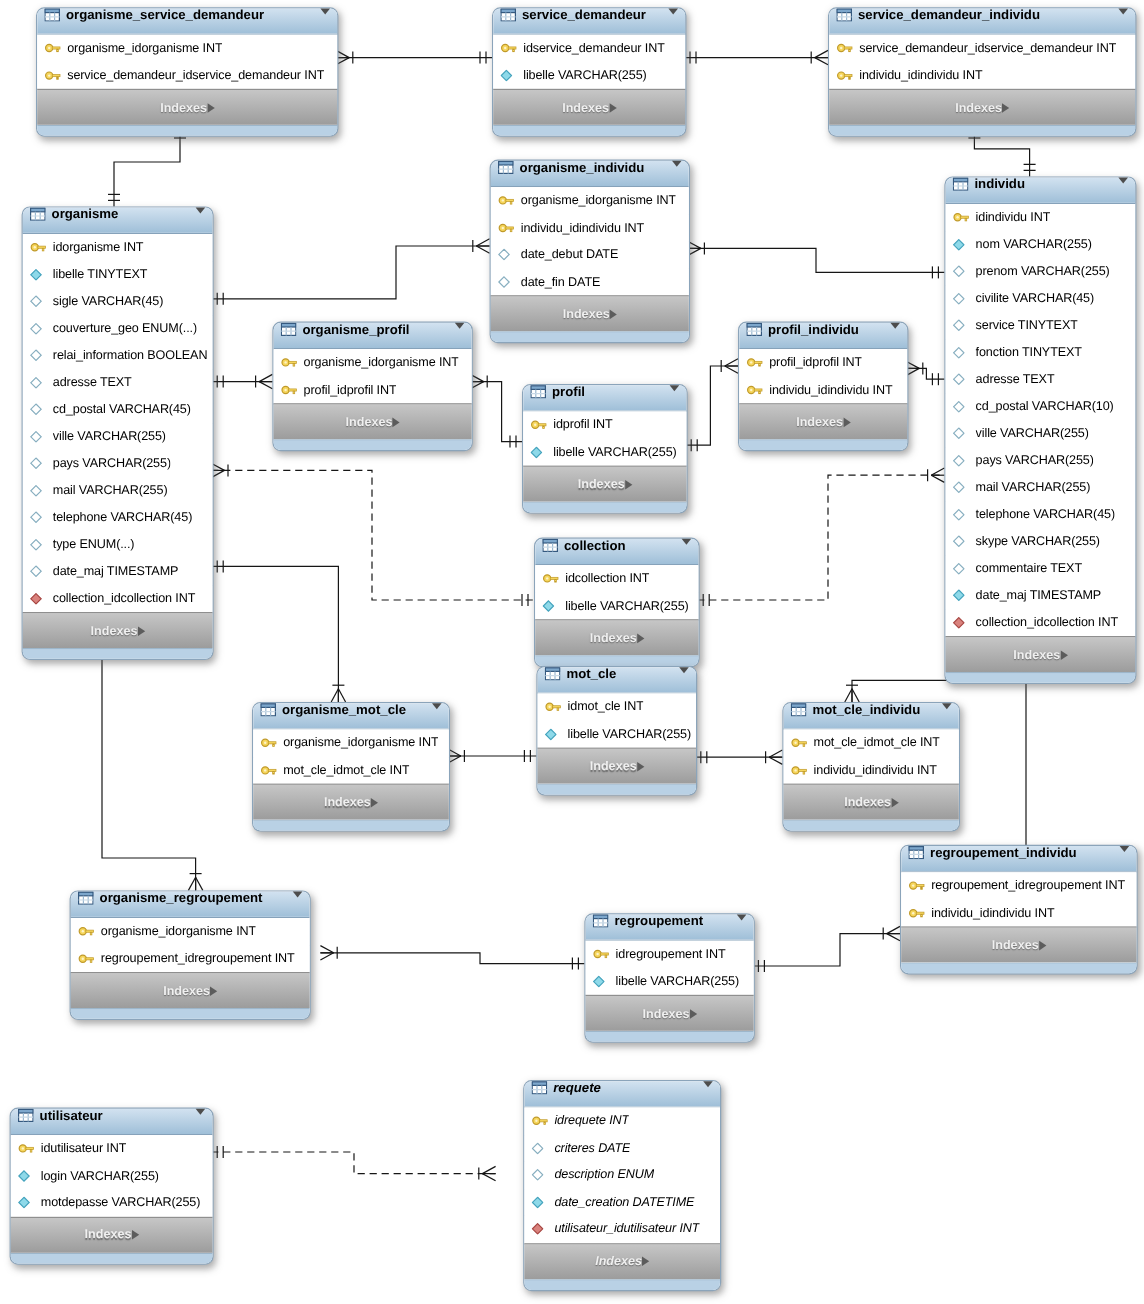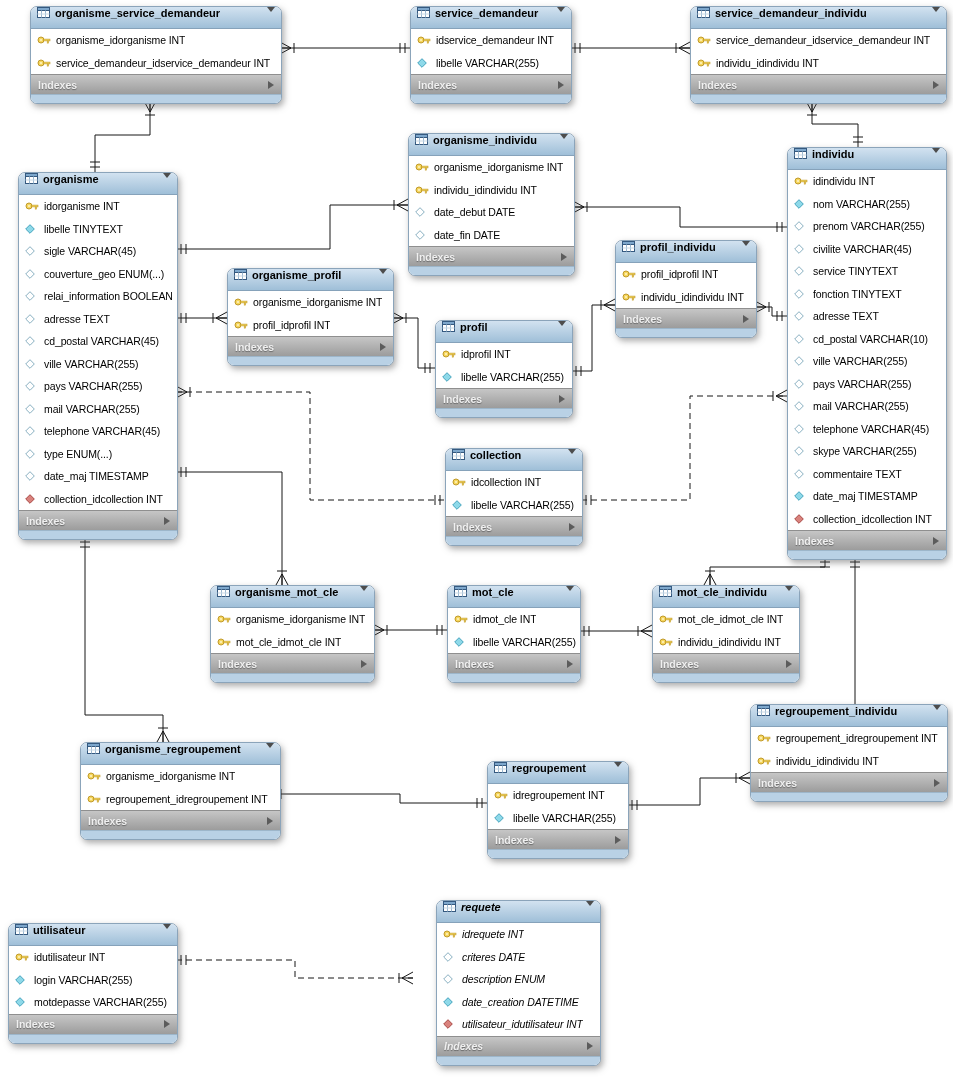--- a/index.html
+++ b/index.html
@@ -13,21 +13,21 @@
   .th{height:22px;display:flex;align-items:flex-start;gap:5px;padding:0 6px;box-sizing:border-box;
       background:linear-gradient(#d2e2f0,#9fbfd8);border-bottom:1px solid #86a2ba;
       border-radius:6px 6px 0 0;cursor:move;}
   .ticon{flex:0 0 13px;display:flex;align-items:center;}
   .tname{font-size:11px;font-weight:bold;color:#000;flex:1 1 auto;white-space:nowrap;overflow:hidden;}
   .collapse{width:0;height:0;border-left:4px solid transparent;border-right:4px solid transparent;
             border-top:5px solid #4d4d4d;cursor:pointer;flex:0 0 auto;}
   .row{height:22.5px;display:flex;align-items:center;gap:5px;padding:0 4px 0 6px;box-sizing:border-box;background:#fff;}
   .ricon{flex:0 0 14px;display:flex;align-items:center;}
   .rtext{font-size:10.5px;color:#000;white-space:nowrap;overflow:hidden;letter-spacing:-0.1px;}
-  .idx{height:20px;display:flex;align-items:center;justify-content:space-between;padding:0 7px;
+  .idx{height:30px;display:flex;align-items:center;justify-content:center;padding:0 7px;
        box-sizing:border-box;background:linear-gradient(#c6c6c6,#9c9c9c);border-top:1px solid #8f8f8f;cursor:pointer;}
   .idx .lbl{font-size:10.5px;font-weight:bold;color:#f0f0f0;text-shadow:0 1px 1px rgba(70,70,70,.65);}
   .expand{width:0;height:0;border-top:4px solid transparent;border-bottom:4px solid transparent;
           border-left:6px solid #5c5c5c;cursor:pointer;}
   .strip{height:8px;background:#b9d1e5;border-radius:0 0 6px 6px;border-top:1px solid #9db6ca;}
 </style>
 </head>
 <body>
 
 <div id="canvas">
@@ -764,21 +764,21 @@
             </svg>
           </span>
           <span class="rtext">libelle VARCHAR(255)</span>
         </div>
         <div class="idx">
           <span class="lbl">Indexes</span>
           <span class="expand"></span>
         </div>
         <div class="strip"></div>
       </div>
-      <div class="table" style="left: 615px; top: 240px; width: 140px;">
+      <div class="table" style="left: 615px; top: 268px; width: 140px;">
         <div class="th">
           <span class="ticon">
             <svg width="13" height="11" viewBox="0 0 13 11">
               <rect x="0.5" y="0.5" width="12" height="10" fill="#ffffff" stroke="#35597f"></rect>
               <rect x="0.5" y="0.5" width="12" height="3" fill="#7da7cc" stroke="#35597f"></rect>
               <line x1="4.5" y1="3.5" x2="4.5" y2="10.5" stroke="#9bb8d0"></line>
               <line x1="8.5" y1="3.5" x2="8.5" y2="10.5" stroke="#9bb8d0"></line>
               <line x1="0.5" y1="7" x2="12.5" y2="7" stroke="#c9d9e6"></line>
             </svg>
           </span>
@@ -887,21 +887,21 @@
             </svg>
           </span>
           <span class="rtext">mot_cle_idmot_cle INT</span>
         </div>
         <div class="idx">
           <span class="lbl">Indexes</span>
           <span class="expand"></span>
         </div>
         <div class="strip"></div>
       </div>
-      <div class="table" style="left: 447px; top: 585px; width: 132px;">
+      <div class="table" style="left: 447px; top: 555px; width: 132px;">
         <div class="th">
           <span class="ticon">
             <svg width="13" height="11" viewBox="0 0 13 11">
               <rect x="0.5" y="0.5" width="12" height="10" fill="#ffffff" stroke="#35597f"></rect>
               <rect x="0.5" y="0.5" width="12" height="3" fill="#7da7cc" stroke="#35597f"></rect>
               <line x1="4.5" y1="3.5" x2="4.5" y2="10.5" stroke="#9bb8d0"></line>
               <line x1="8.5" y1="3.5" x2="8.5" y2="10.5" stroke="#9bb8d0"></line>
               <line x1="0.5" y1="7" x2="12.5" y2="7" stroke="#c9d9e6"></line>
             </svg>
           </span>
@@ -968,21 +968,21 @@
             </svg>
           </span>
           <span class="rtext">individu_idindividu INT</span>
         </div>
         <div class="idx">
           <span class="lbl">Indexes</span>
           <span class="expand"></span>
         </div>
         <div class="strip"></div>
       </div>
-      <div class="table" style="left: 80px; top: 742px; width: 199px;">
+      <div class="table" style="left: 58px; top: 742px; width: 199px;">
         <div class="th">
           <span class="ticon">
             <svg width="13" height="11" viewBox="0 0 13 11">
               <rect x="0.5" y="0.5" width="12" height="10" fill="#ffffff" stroke="#35597f"></rect>
               <rect x="0.5" y="0.5" width="12" height="3" fill="#7da7cc" stroke="#35597f"></rect>
               <line x1="4.5" y1="3.5" x2="4.5" y2="10.5" stroke="#9bb8d0"></line>
               <line x1="8.5" y1="3.5" x2="8.5" y2="10.5" stroke="#9bb8d0"></line>
               <line x1="0.5" y1="7" x2="12.5" y2="7" stroke="#c9d9e6"></line>
             </svg>
           </span>

